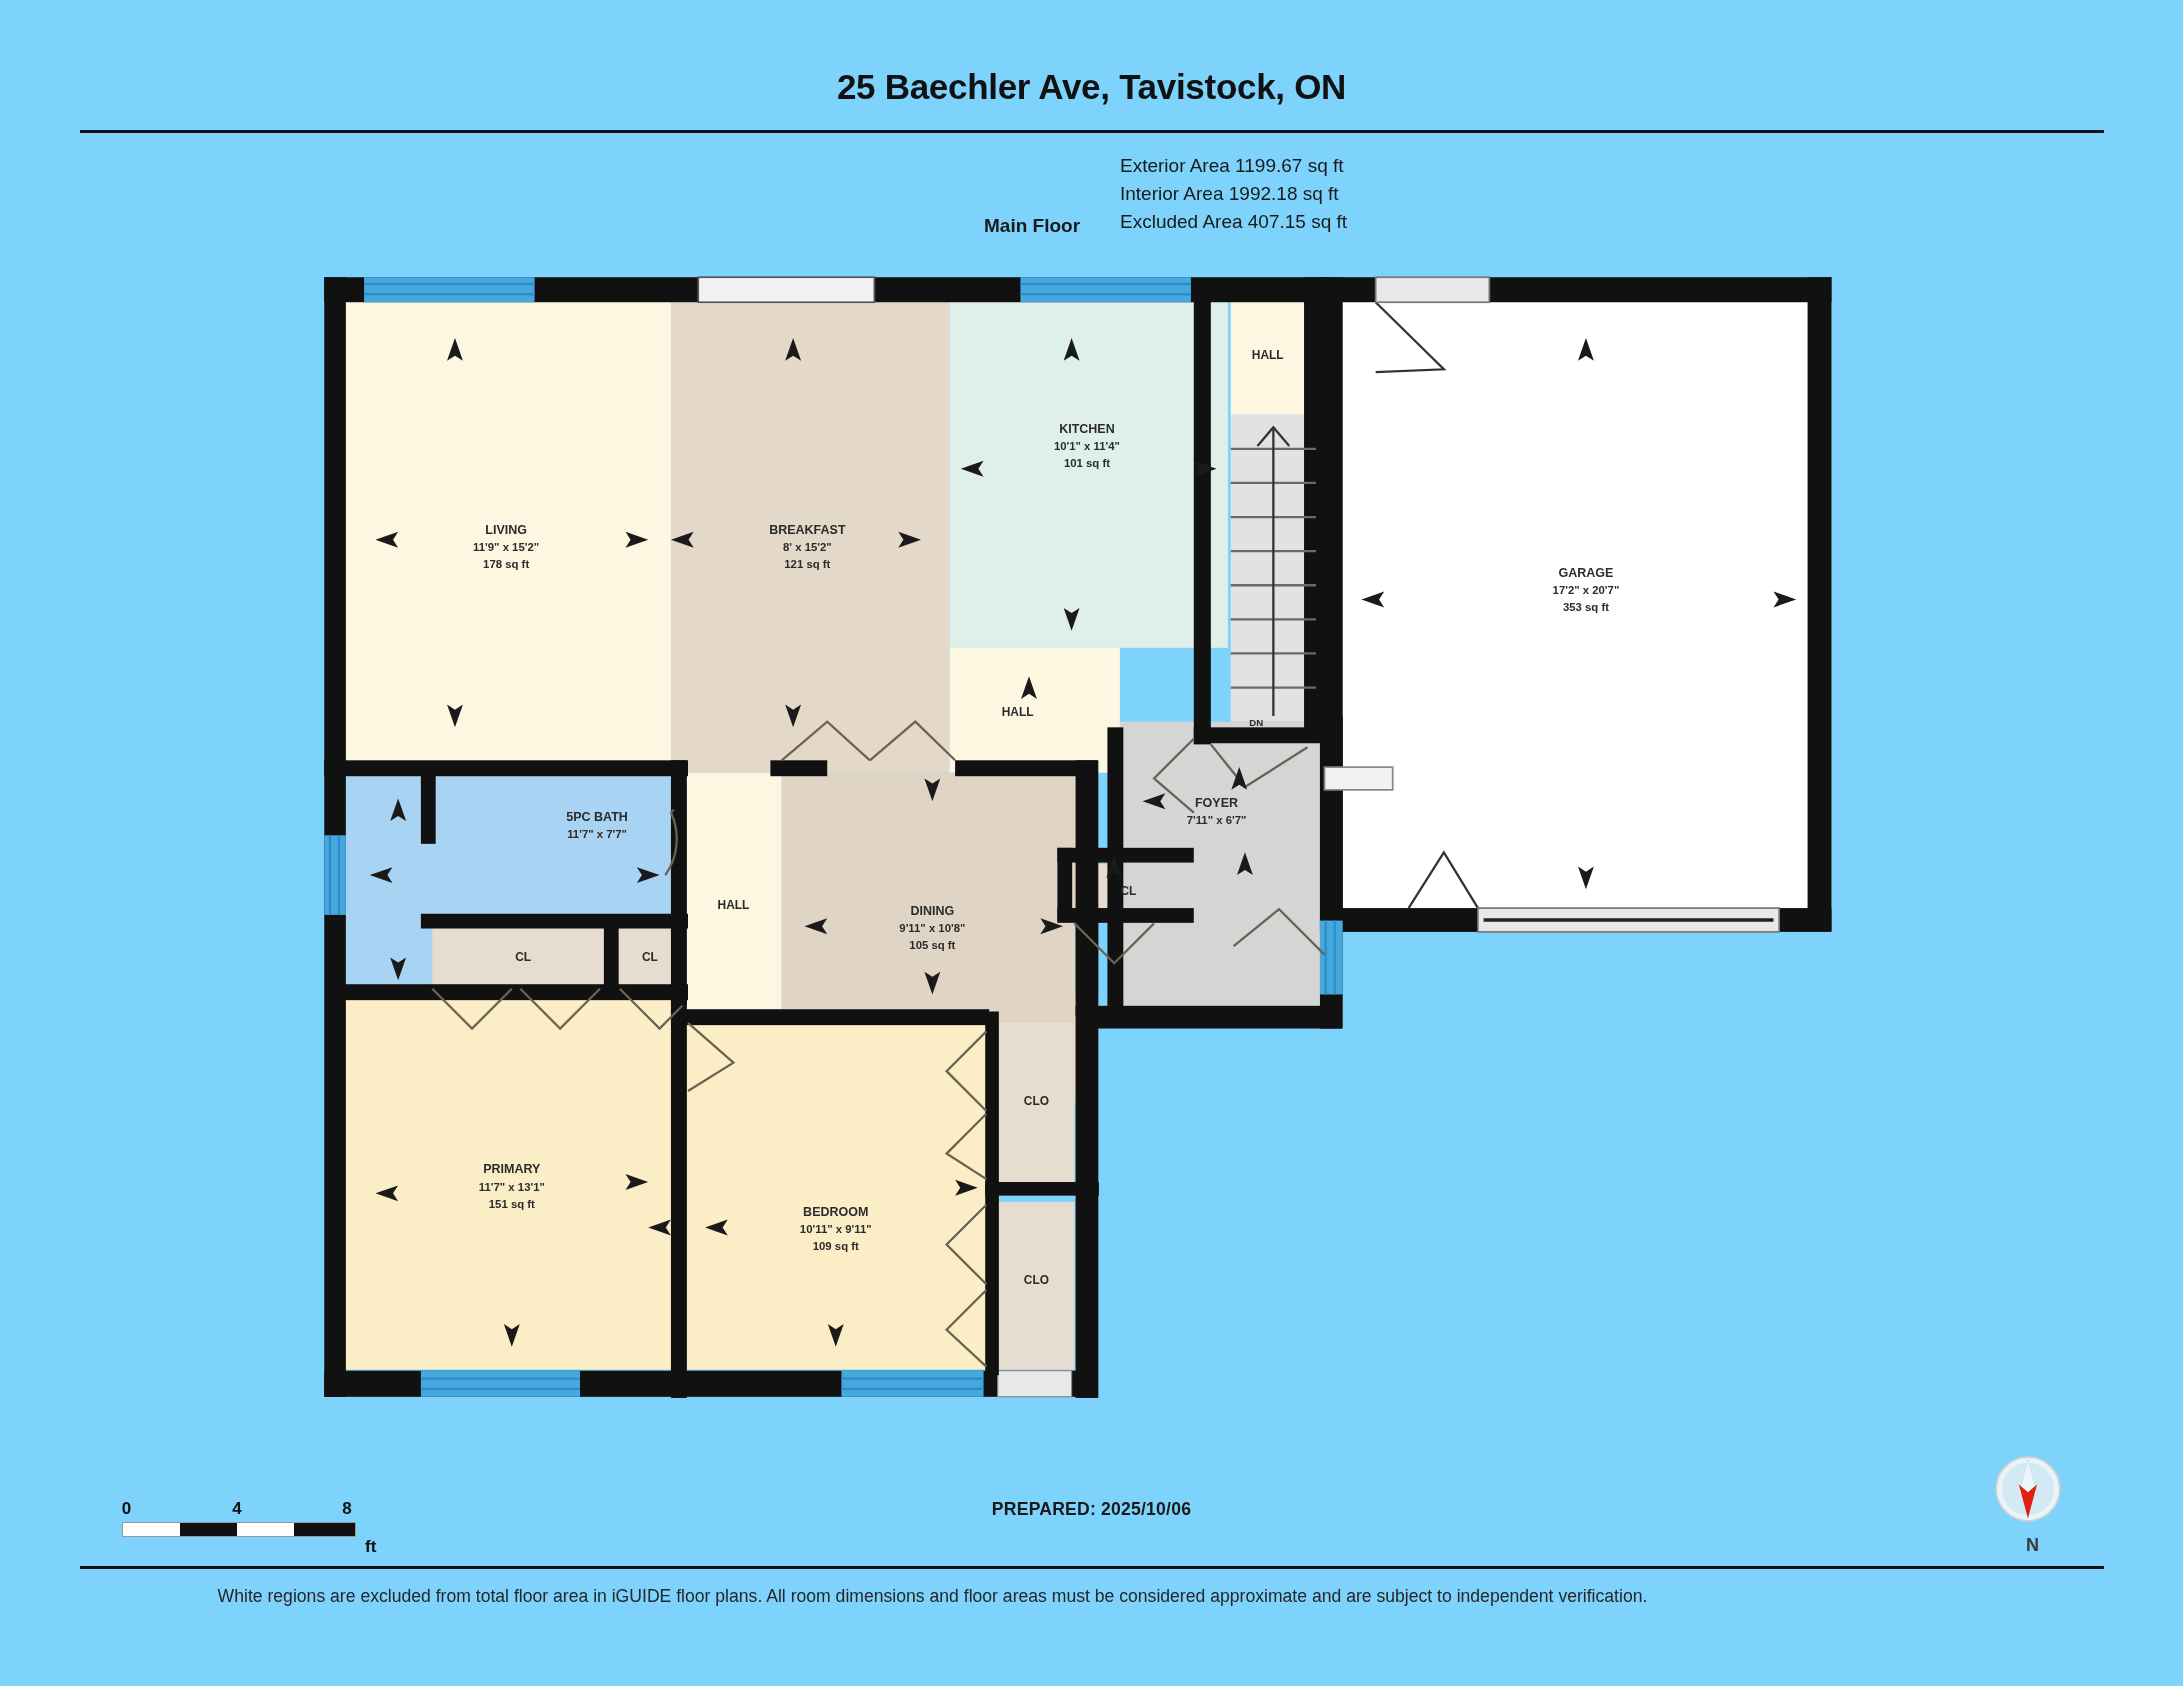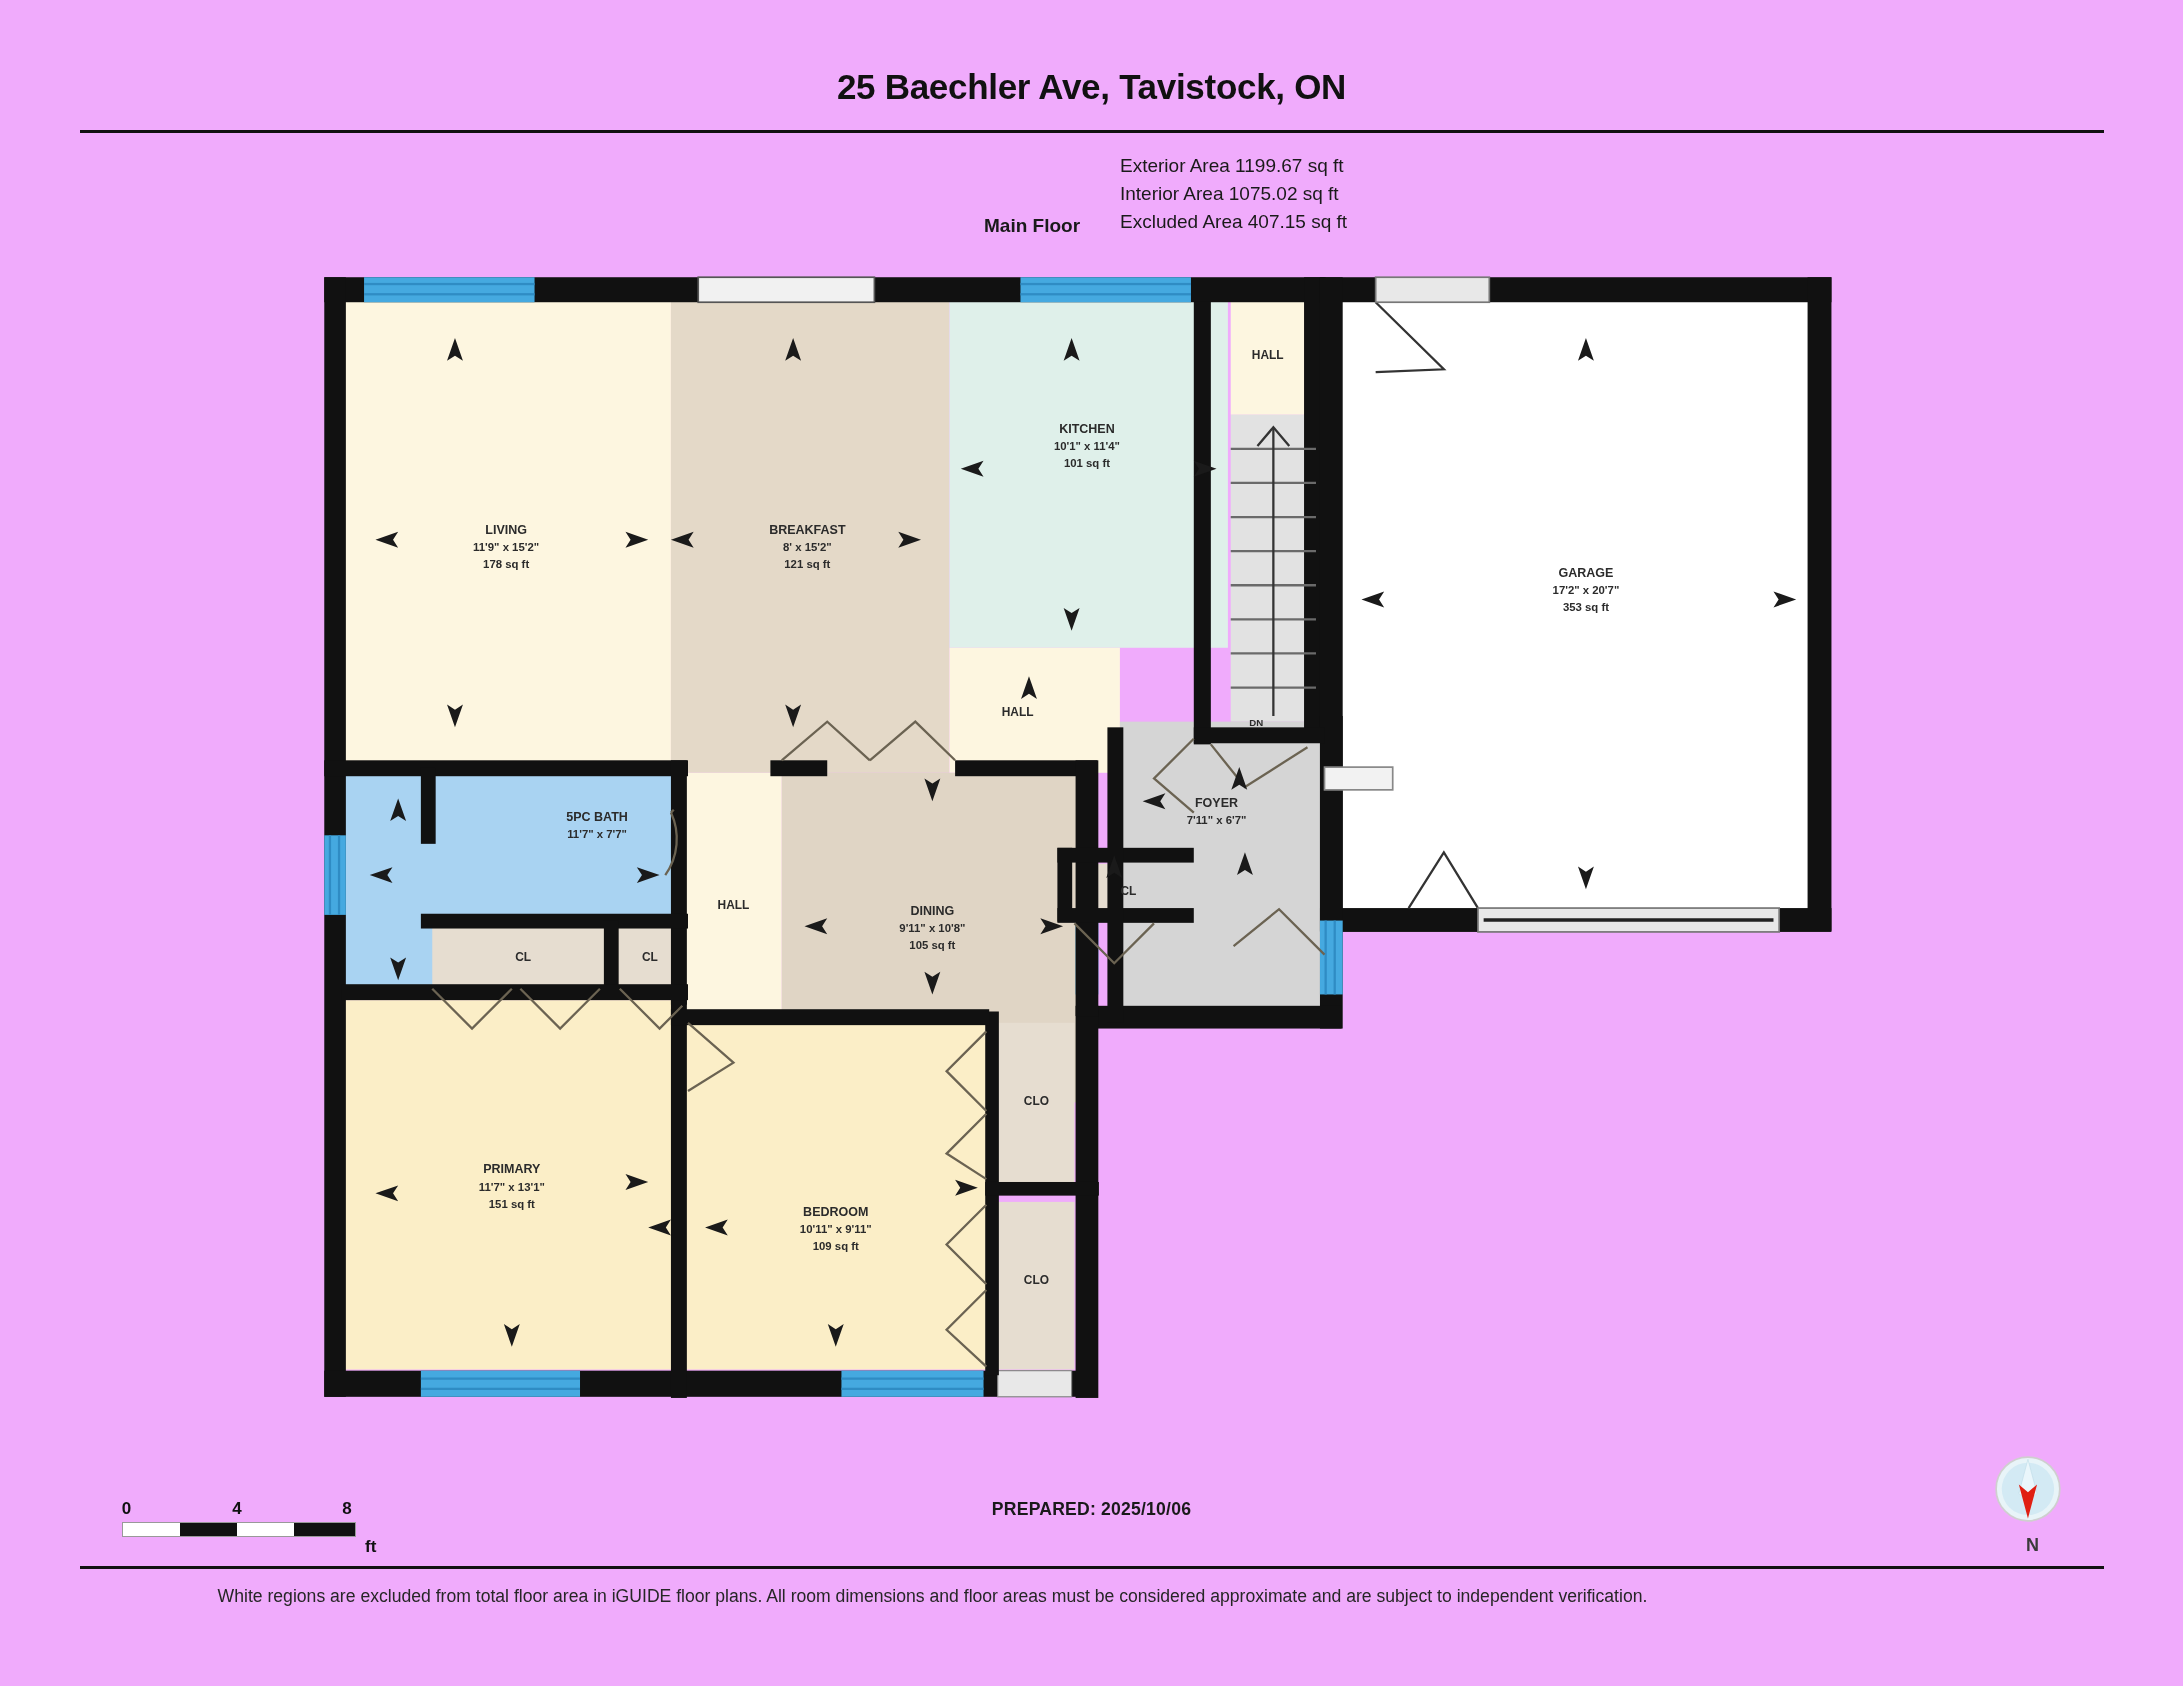--- a/index.html
+++ b/index.html
@@ -11,21 +11,21 @@
     width: 2183px;
     height: 1686px;
     font-family: "Liberation Sans", sans-serif;
     color: #1a1a1a;
     position: relative;
     overflow: hidden;
   }
   .page {
     position: absolute;
     inset: 0;
-    background: #f0abfc;
+    background: #7dd3fc;
   }
   
   .title {
     position: absolute;
     top: 67px;
     left: 0;
     width: 2183px;
     text-align: center;
     font-size: 35px;
     font-weight: bold;
@@ -182,21 +182,21 @@
 
 <div class="page">
 
   <div class="title">25 Baechler Ave, Tavistock, ON</div>
   <div class="rule-top"></div>
 
   <div class="summary">
     <div class="floor-label">Main Floor</div>
     <div class="areas">
       <div>Exterior Area 1199.67 sq ft</div>
-      <div>Interior Area 1075.02 sq ft</div>
+      <div>Interior Area 1992.18 sq ft</div>
       <div>Excluded Area 407.15 sq ft</div>
     </div>
   </div>
 
   <div class="plan-wrap">
     <svg class="plan" width="2183" height="1148" viewBox="0 0 3840 2020" xmlns="http://www.w3.org/2000/svg">
 
       <rect x="600" y="60" width="580" height="810" fill="#fdf6e0"></rect>
 
       <rect x="1180" y="60" width="490" height="830" fill="#e4d9c8"></rect>

